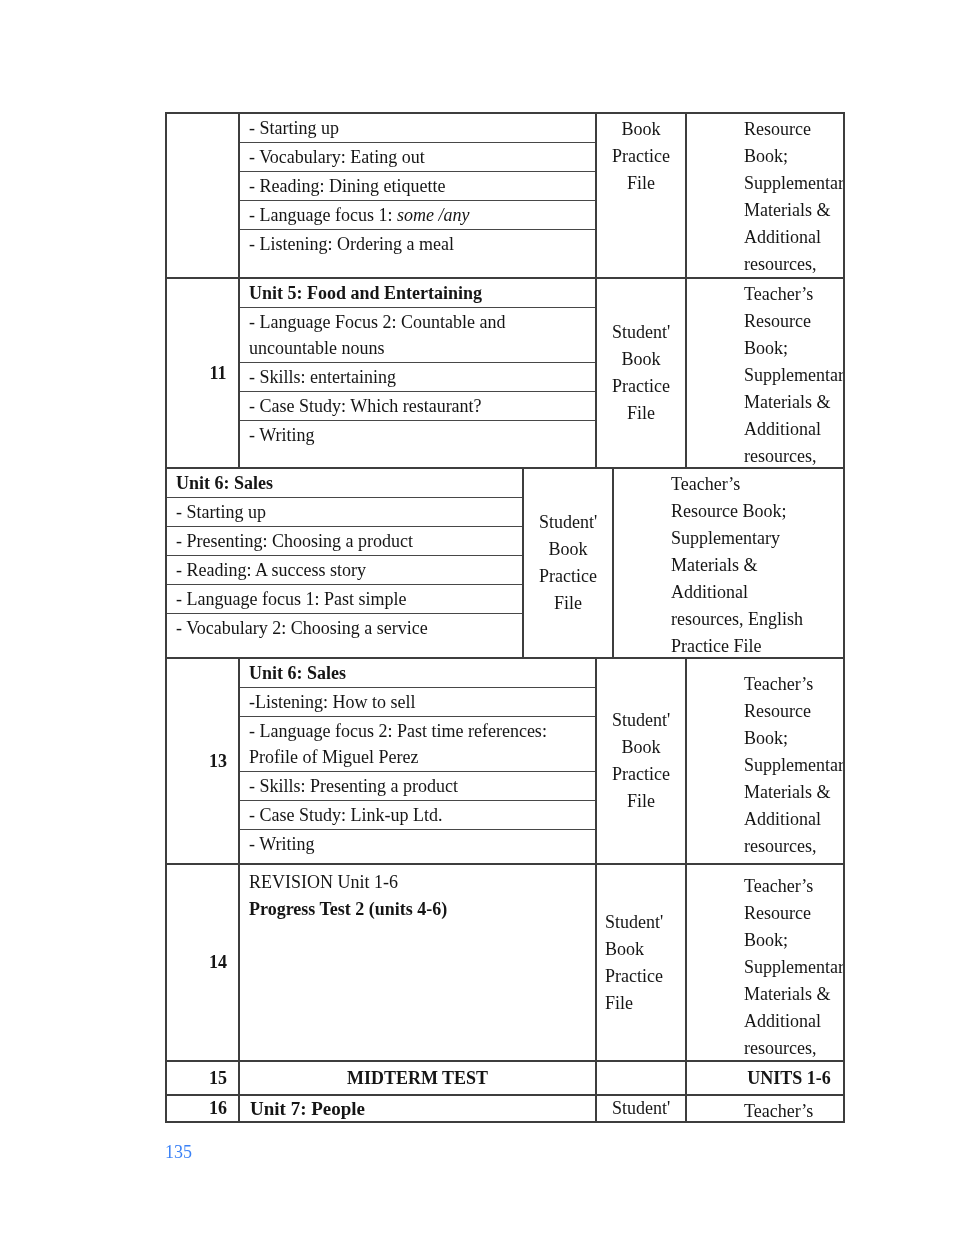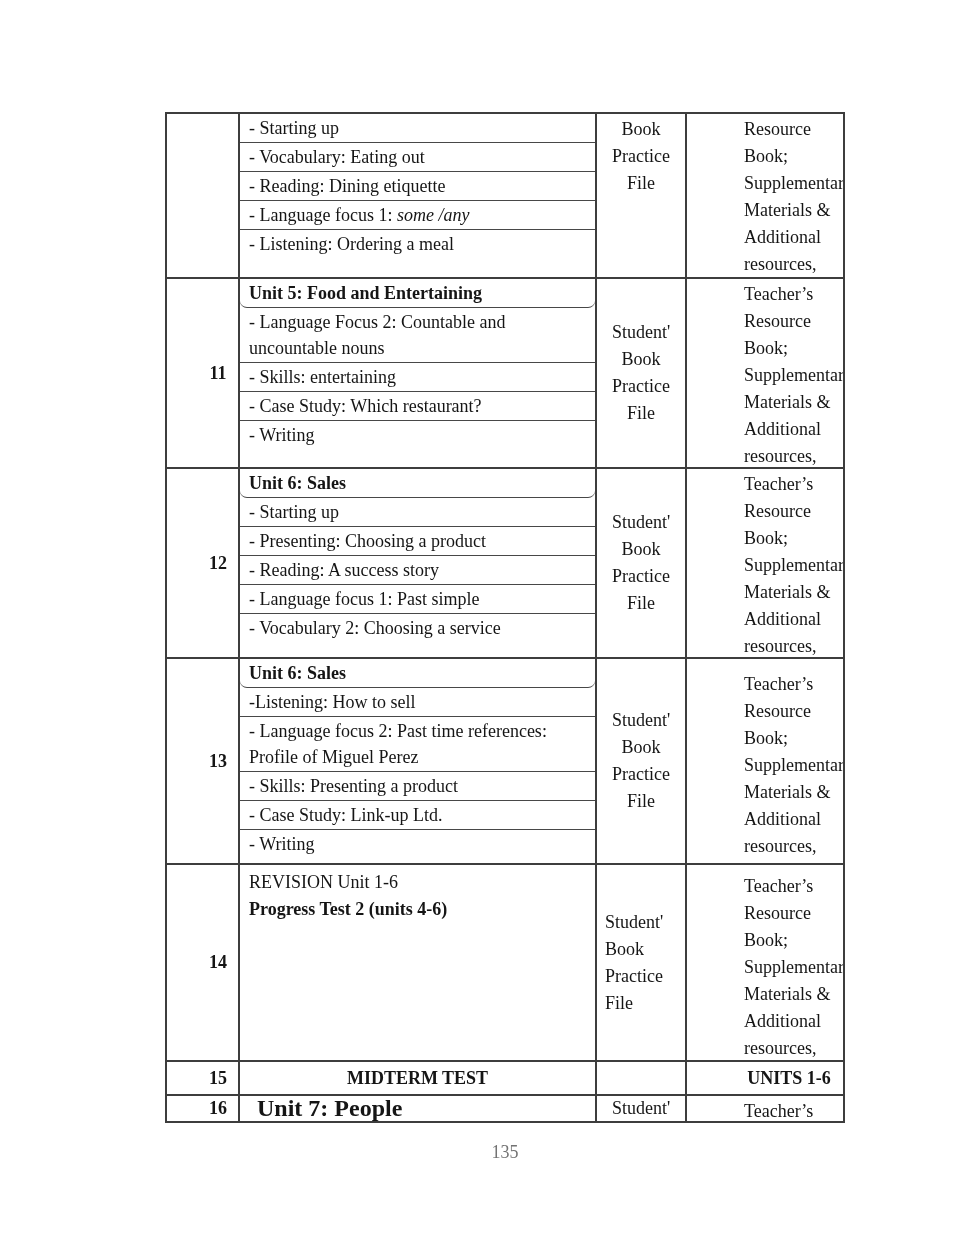--- a/index.html
+++ b/index.html
@@ -45,45 +45,45 @@
   .c4.centerb {
     display:flex; align-items:center; justify-content:center;
     font-weight:bold; padding:0; white-space:normal;
   }
   .item {
     font-size:18px; line-height:26px;
     padding:1px 8px 1px 9px;
     border-bottom:1.5px solid #474747;
     white-space:pre-line;
   }
-  .item.title { font-weight:bold;border-radius:7px; }
+  .item.title { font-weight:bold; }
   .item.last { border-bottom:none; flex:1; }
   .item .it { font-style:italic; }
   .plainlines { padding:4px 8px 0 9px; }
   .pline { font-size:18px; line-height:27px; }
   .pline.bold { font-weight:bold; }
   .c2.centerc {
     align-items:center; justify-content:center;
     font-weight:bold; font-size:18px; flex-direction:row;
   }
   .c2.single {
-    justify-content:center; font-weight:bold; font-size:24px;
-    padding-left:17px;
+    justify-content:center; font-weight:bold; font-size:19px;
+    padding-left:10px;
   }
   
   .r0 { height:163px; }
   .r1 { height:190px; }
   .r2 { height:190px; }
   .r3 { height:206px; }
   .r4 { height:197px; }
   .r5 { height:34px; }
   .r6 { height:27px; }
   .page-number {
     position:absolute; left:165px; top:1142px; width:680px;
-    text-align:center; font-size:18px; color:#737373;
+    text-align:left; font-size:18px; color:#3b82f6;
   }
 </style>
 </head>
 <body>
 
 <div class="page">
 
   <div class="tbl">
 
     <div class="row first r0">
@@ -123,21 +123,20 @@
       <div class="c c4">Teacher’s
 Resource Book;
 Supplementary
 Materials &amp;
 Additional
 resources, English
 Practice File</div>
     </div>
 
     <div class="row r2">
-      <div class="c c1">12</div>
       <div class="c c2">
         <div class="item title">Unit 6: Sales</div>
         <div class="item">- Starting up</div>
         <div class="item">- Presenting: Choosing a product</div>
         <div class="item">- Reading: A success story</div>
         <div class="item">- Language focus 1: Past simple</div>
         <div class="item last">- Vocabulary 2: Choosing a service</div>
       </div>
       <div class="c c3">Student'
 Book

